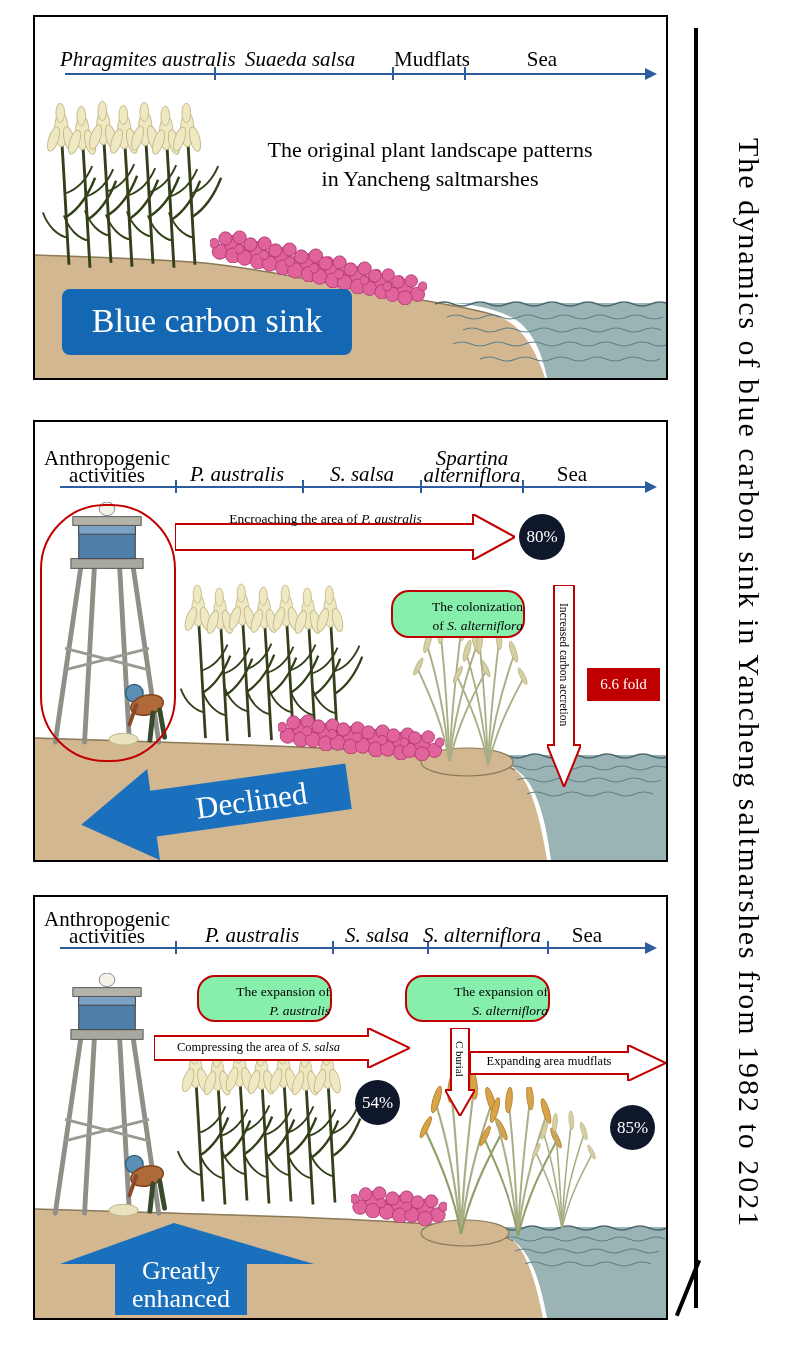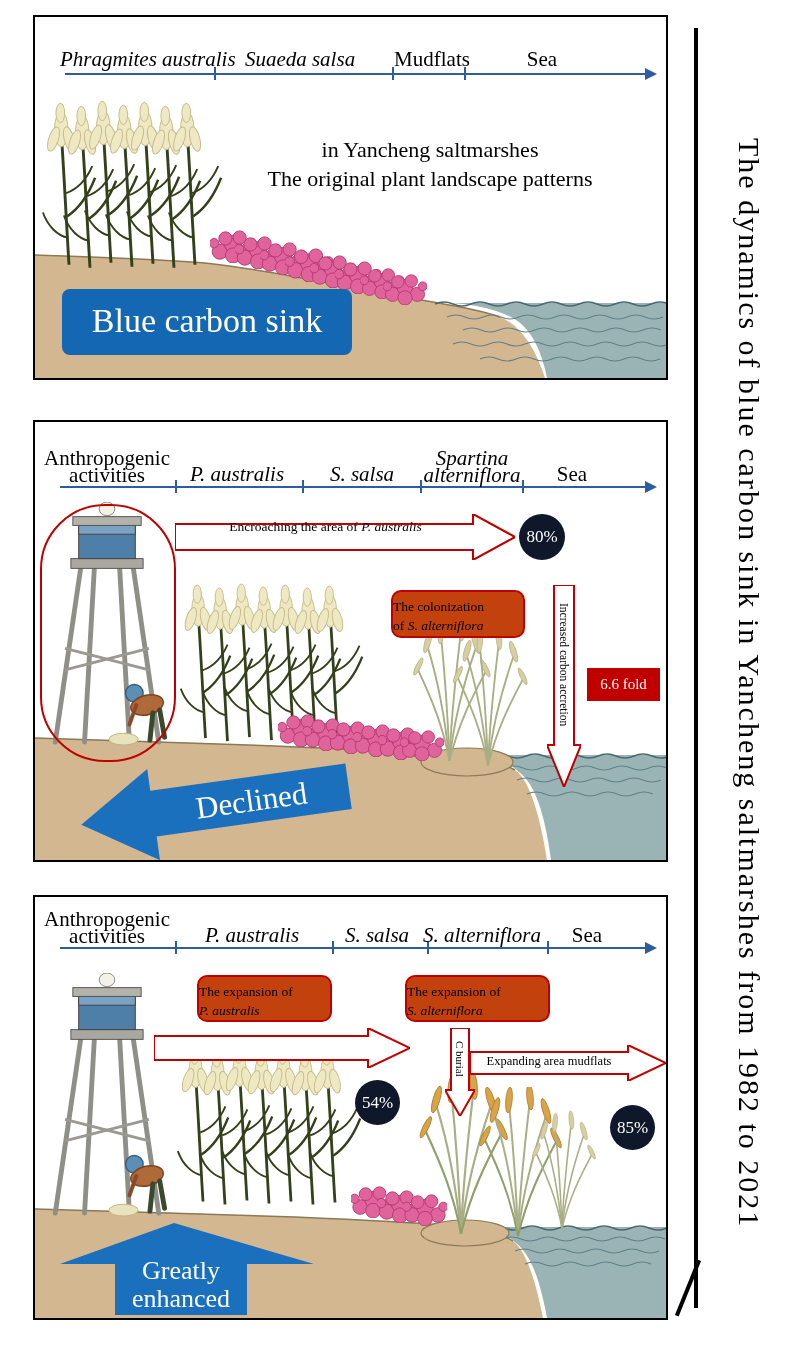--- a/index.html
+++ b/index.html
@@ -14,21 +14,21 @@
   svg.scene{position:absolute;left:0;top:0}
   .axis-line{position:absolute;height:2px;background:#2d5d9f}
   .axis-head{position:absolute;width:0;height:0;border-left:12px solid #2d5d9f;border-top:6px solid transparent;border-bottom:6px solid transparent}
   .tick{position:absolute;width:2px;height:13px;background:#2d5d9f}
   .axis-label{position:absolute;font-size:21px;line-height:17px;text-align:center;white-space:nowrap}
   .it{font-style:italic}
   .caption{position:absolute;font-size:22px;line-height:29px;text-align:center}
   .badge{position:absolute;left:27px;top:272px;width:290px;height:66px;background:#1467b2;color:#fff;
          border-radius:8px;text-align:center;font-size:34px;line-height:64px}
   .red-ring{position:absolute;border:2.5px solid #c00000;border-radius:65px;background:transparent}
-  .red-box{position:absolute;border:2px solid #c00000;border-radius:10px;background:#c2410c;text-align:left;
+  .red-box{position:absolute;border:2px solid #c00000;border-radius:18px;background:#86efac;text-align:right;
            font-size:13.5px;line-height:19px;padding-top:5px}
   .arrow-text{position:absolute;text-align:center;font-size:13px;white-space:nowrap}
   .vtext{position:absolute;writing-mode:vertical-rl;text-align:center;font-size:11.5px}
   .pct{position:absolute;width:46px;height:46px;border-radius:50%;background:#0f172a;color:#fff;
        text-align:center;font-size:17px;line-height:46px}
   .fold{position:absolute;left:552px;top:246px;width:73px;height:33px;background:#c00000;color:#fff;
         border-radius:0;text-align:center;font-size:15px;line-height:33px}
   .declined-text{position:absolute;left:118px;top:356px;width:197px;height:46px;line-height:46px;
                  color:#fff;font-size:31px;text-align:center;transform:rotate(-8deg)}
   .enhanced-text{position:absolute;left:78px;top:360px;width:136px;color:#fff;font-size:26px;
@@ -172,22 +172,22 @@
     <div class="axis-head" style="left:610px;top:51px"></div>
     <div class="tick" style="left:179px;top:50px"></div>
     <div class="tick" style="left:357px;top:50px"></div>
     <div class="tick" style="left:429px;top:50px"></div>
     <div class="axis-label it" style="left:25px;top:34px;width:160px">Phragmites australis</div>
     <div class="axis-label it" style="left:195px;top:34px;width:140px">Suaeda salsa</div>
     <div class="axis-label" style="left:357px;top:34px;width:80px">Mudflats</div>
     <div class="axis-label" style="left:467px;top:34px;width:80px">Sea</div>
 
     <div class="caption" style="left:195px;top:118px;width:400px">
+      <div>The original plant landscape patterns</div>
       <div>in Yancheng saltmarshes</div>
-      <div>The original plant landscape patterns</div>
     </div>
 
     <div class="badge">Blue carbon sink</div>
   </div>
 
   <div class="panel p2">
     <svg class="scene" width="631" height="438" viewBox="0 0 631 438">
       <g>
         <path d="M0,316 C80,318 160,321 240,324 C310,327 370,330 415,333 C445,335 465,340 480,348 C495,358 505,395 512,438 L0,438 Z" fill="#d3b791"></path>
         <path d="M0,316 C80,318 160,321 240,324 C310,327 370,330 415,333 C445,335 465,340 480,348" fill="none" stroke="#8a7a56" stroke-width="1.5"></path>
@@ -241,21 +241,21 @@
       <div>Spartina</div>
       <div>alterniflora</div>
     </div>
     <div class="axis-label" style="left:497px;top:44px;width:80px">Sea</div>
 
     <div class="red-ring" style="left:5px;top:82px;width:136px;height:258px"></div>
 
     <svg class="abs" style="left:140px;top:92px" width="340" height="46" viewBox="0 0 340 46">
       <polygon points="0,10 298,10 298,0 340,23 298,46 298,36 0,36" fill="#fff" stroke="#c00000" stroke-width="2"></polygon>
     </svg>
-    <div class="arrow-text" style="left:148px;top:92px;width:285px;height:26px;line-height:26px;font-size:13.5px">
+    <div class="arrow-text" style="left:148px;top:84px;width:285px;height:26px;line-height:26px;font-size:13.5px">
       <span>Encroaching the area of </span><i>P. australis</i>
     </div>
     <div class="pct" style="left:484px;top:92px">80%</div>
 
     <div class="red-box" style="left:356px;top:168px;width:134px;height:48px">
       <div>The colonization</div>
       <div><span>of </span><i>S. alterniflora</i></div>
     </div>
 
     <svg class="abs" style="left:512px;top:163px" width="34" height="202" viewBox="0 0 34 202">
@@ -325,20 +325,23 @@
       <div><i>P. australis</i></div>
     </div>
     <div class="red-box" style="left:370px;top:78px;width:145px;height:47px">
       <div>The expansion of</div>
       <div><i>S. alterniflora</i></div>
     </div>
 
     <svg class="abs" style="left:119px;top:131px" width="256" height="40" viewBox="0 0 256 40">
       <polygon points="0,8 214,8 214,0 256,20 214,40 214,32 0,32" fill="#fff" stroke="#c00000" stroke-width="2"></polygon>
     </svg>
+    <div class="arrow-text" style="left:121px;top:138px;width:205px;height:24px;line-height:24px;font-size:12.5px">
+      <span>Compressing the area of </span><i>S. salsa</i>
+    </div>
     <div class="pct" style="left:320px;top:183px;width:45px;height:45px;line-height:45px">54%</div>
 
     <svg class="abs" style="left:410px;top:131px" width="30" height="88" viewBox="0 0 30 88">
       <polygon points="6,0 24,0 24,62 30,62 15,88 0,62 6,62" fill="#fff" stroke="#c00000" stroke-width="2"></polygon>
     </svg>
     <div class="vtext" style="left:410px;top:133px;width:30px;height:58px;line-height:30px;font-size:11px">C burial</div>
 
     <svg class="abs" style="left:435px;top:148px" width="196" height="36" viewBox="0 0 196 36">
       <polygon points="0,7 158,7 158,0 196,18 158,36 158,29 0,29" fill="#fff" stroke="#c00000" stroke-width="2"></polygon>
     </svg>

